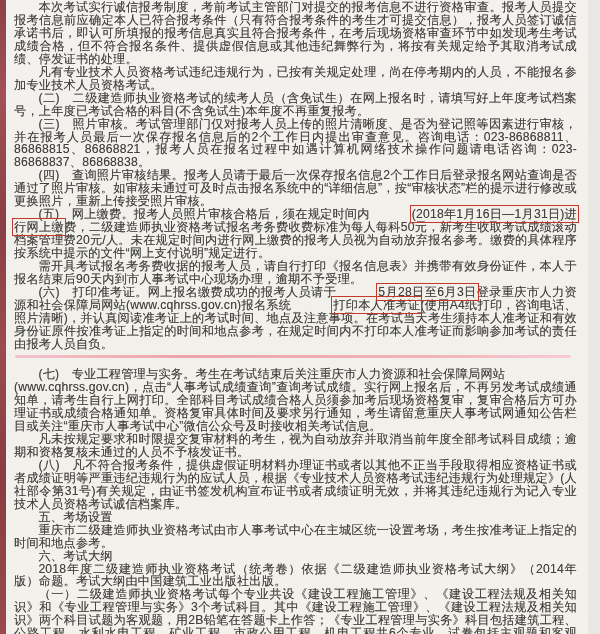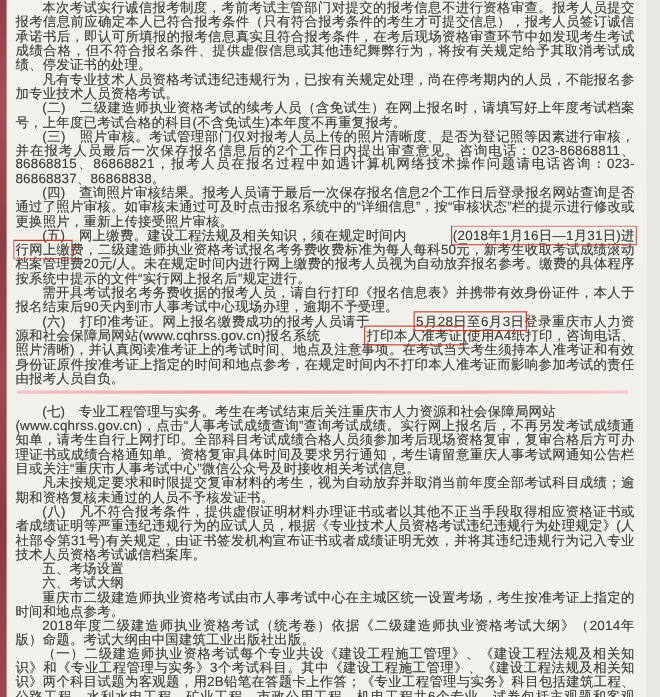--- a/index.html
+++ b/index.html
@@ -47,26 +47,26 @@
 
 <div class="scan-page">
   <div class="edge-left"></div>
   <div class="edge-right"></div>
   <div class="content">
       <p class="para"><span class="">本次考试实行诚信报考制度，考前考试主管部门对提交的报考信息不进行资格审查。报考人员提交报考信息前应确定本人已符合报考条件（只有符合报考条件的考生才可提交信息），报考人员签订诚信承诺书后，即认可所填报的报考信息真实且符合报考条件，在考后现场资格审查环节中如发现考生考试成绩合格，但不符合报名条件、提供虚假信息或其他违纪舞弊行为，将按有关规定给予其取消考试成绩、停发证书的处理。</span></p>
       <p class="para"><span class="">凡有专业技术人员资格考试违纪违规行为，已按有关规定处理，尚在停考期内的人员，不能报名参加专业技术人员资格考试。</span></p>
       <p class="para"><span class="">(二)　二级建造师执业资格考试的续考人员（含免试生）在网上报名时，请填写好上年度考试档案号，上年度已考试合格的科目(不含免试生)本年度不再重复报考。</span></p>
       <p class="para"><span class="">(三)　照片审核。考试管理部门仅对报考人员上传的照片清晰度、是否为登记照等因素进行审核，并在报考人员最后一次保存报名信息后的2个工作日内提出审查意见。咨询电话：023-86868811、86868815、86868821，报考人员在报名过程中如遇计算机网络技术操作问题请电话咨询：023-86868837、86868838。</span></p>
       <p class="para"><span class="">(四)　查询照片审核结果。报考人员请于最后一次保存报名信息2个工作日后登录报名网站查询是否通过了照片审核。如审核未通过可及时点击报名系统中的“详细信息”，按“审核状态”栏的提示进行修改或更换照片，重新上传接受照片审核。</span></p>
-      <p class="para"><span class="">(五)　网上缴费。建设工程法规及相关知识，须在规定时间内</span><span class="redbox">(2018年1月16日—1月31日)进行网上缴</span><span class="">费，二级建造师执业资格考试报名考务费收费标准为每人每科50元，新考生收取考试成绩滚动档案管理费20元/人。未在规定时间内进行网上缴费的报考人员视为自动放弃报名参考。缴费的具体程序按系统中提示的文件“实行网上报名后”规定进行。</span></p>
+      <p class="para"><span class="">(五)　网上缴费。报考人员照片审核合格后，须在规定时间内</span><span class="redbox">(2018年1月16日—1月31日)进行网上缴</span><span class="">费，二级建造师执业资格考试报名考务费收费标准为每人每科50元，新考生收取考试成绩滚动档案管理费20元/人。未在规定时间内进行网上缴费的报考人员视为自动放弃报名参考。缴费的具体程序按系统中提示的文件“网上支付说明”规定进行。</span></p>
       <p class="para"><span class="">需开具考试报名考务费收据的报考人员，请自行打印《报名信息表》并携带有效身份证件，本人于报名结束后90天内到市人事考试中心现场办理，逾期不予受理。</span></p>
       <p class="para"><span class="">(六)　打印准考证。网上报名缴费成功的报考人员请于</span><span class="redbox">5月28日至6月3日</span><span class="">登录重庆市人力资源和社会保障局网站(www.cqhrss.gov.cn)报名系统</span><span class="redbox">打印本人准考证</span><span class="">(使用A4纸打印，咨询电话、照片清晰)，并认真阅读准考证上的考试时间、地点及注意事项。在考试当天考生须持本人准考证和有效身份证原件按准考证上指定的时间和地点参考，在规定时间内不打印本人准考证而影响参加考试的责任由报考人员自负。</span></p>
       <div class="divider" style="background: linear-gradient(90deg, rgb(246, 195, 202), rgb(237, 163, 173) 30%, rgb(242, 179, 187) 75%, rgb(247, 205, 210));"></div>
       <p class="para"><span class="">(七)　专业工程管理与实务。考生在考试结束后关注重庆市人力资源和社会保障局网站</span><br><span class="">(www.cqhrss.gov.cn)，点击“人事考试成绩查询”查询考试成绩。实行网上报名后，不再另发考试成绩通知单，请考生自行上网打印。全部科目考试成绩合格人员须参加考后现场资格复审，复审合格后方可办理证书或成绩合格通知单。资格复审具体时间及要求另行通知，考生请留意重庆人事考试网通知公告栏目或关注“重庆市人事考试中心”微信公众号及时接收相关考试信息。</span></p>
       <p class="para"><span class="">凡未按规定要求和时限提交复审材料的考生，视为自动放弃并取消当前年度全部考试科目成绩；逾期和资格复核未通过的人员不予核发证书。</span></p>
       <p class="para"><span class="">(八)　凡不符合报考条件，提供虚假证明材料办理证书或者以其他不正当手段取得相应资格证书或者成绩证明等严重违纪违规行为的应试人员，根据《专业技术人员资格考试违纪违规行为处理规定》(人社部令第31号)有关规定，由证书签发机构宣布证书或者成绩证明无效，并将其违纪违规行为记入专业技术人员资格考试诚信档案库。</span></p>
       <p class="para heading"><span class="">五、考场设置</span></p>
+      <p class="para"><span class="">重庆市二级建造师执业资格考试由市人事考试中心在主城区统一设置考场，考生按准考证上指定的时间和地点参考。</span></p>
       <p class="para heading"><span class="">六、考试大纲</span></p>
-      <p class="para"><span class="">重庆市二级建造师执业资格考试由市人事考试中心在主城区统一设置考场，考生按准考证上指定的时间和地点参考。</span></p>
       <p class="para"><span class="">2018年度二级建造师执业资格考试（统考卷）依据《二级建造师执业资格考试大纲》（2014年版）命题。考试大纲由中国建筑工业出版社出版。</span></p>
       <p class="para"><span class="">（一）二级建造师执业资格考试每个专业共设《建设工程施工管理》、《建设工程法规及相关知识》和《专业工程管理与实务》3个考试科目。其中《建设工程施工管理》、《建设工程法规及相关知识》两个科目试题为客观题，用2B铅笔在答题卡上作答；《专业工程管理与实务》科目包括建筑工程、公路工程、水利水电工程、矿业工程、市政公用工程、机电工程共6个专业，试卷包括主观题和客观题，客观题用2B铅笔在答题卡上作答，主观题用黑色墨水笔在专用答题卡上作答。</span></p>
     </div>
 </div>
 
 </body></html>

